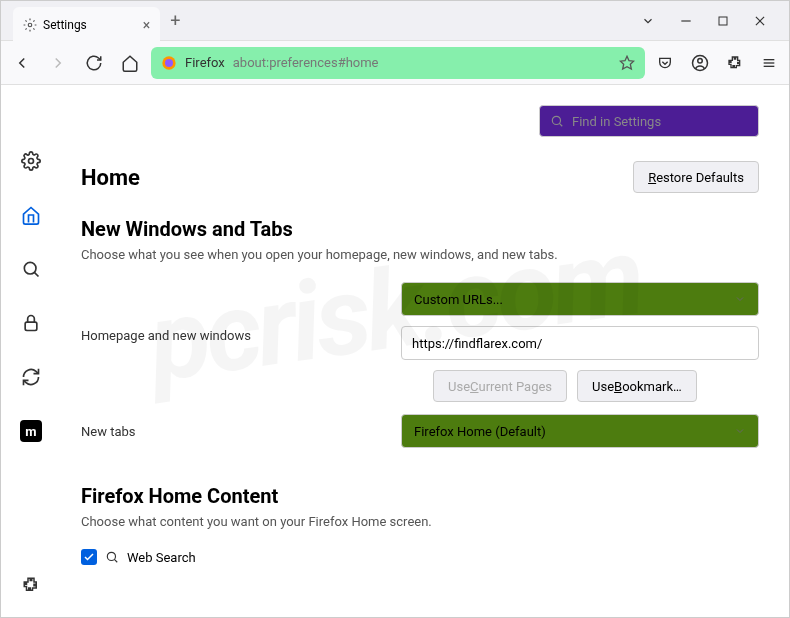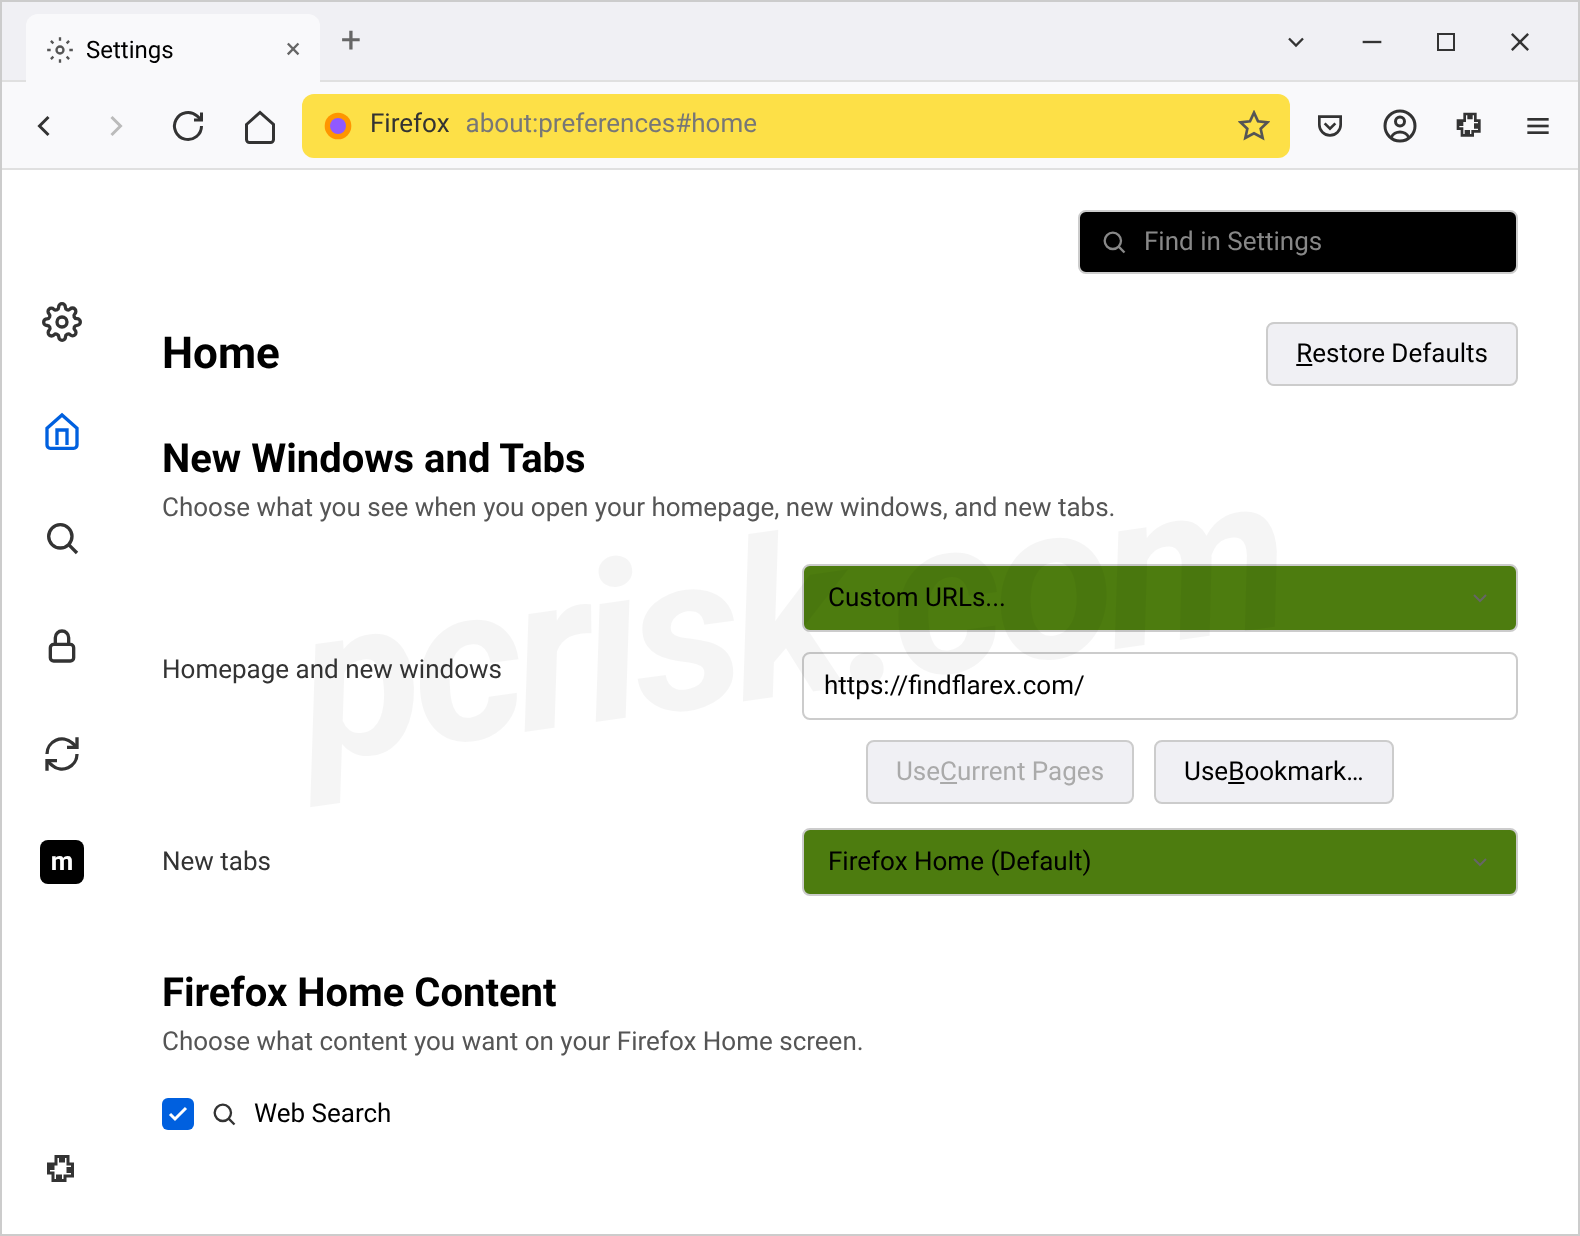--- a/index.html
+++ b/index.html
@@ -12,38 +12,38 @@
 .tab { display: flex; align-items: center; background: #f9f9fb; border-radius: 6px 6px 0 0; padding: 6px 10px; font-size: 12px; gap: 6px; position: relative; top: 4px; height: 36px; }
 .tab-close { margin-left: 50px; cursor: pointer; font-size: 14px; color: #666; }
 .newtab { margin-left: 10px; font-size: 18px; color: #666; cursor: pointer; }
 .winctrls { margin-left: auto; display: flex; gap: 24px; padding-right: 10px; align-items: center; }
 .winctrls span, .winctrls svg { cursor: pointer; color: #333; }
 
 
 .toolbar { height: 44px; display: flex; align-items: center; padding: 0 12px; gap: 12px; border-bottom: 1px solid #e0e0e0; background: #f9f9fb; }
 .nav-icons { display: flex; gap: 18px; align-items: center; }
 .nav-icons svg, .toolbar-right svg { cursor: pointer; }
-.urlbar { flex: 1; height: 32px; background: #fde047; border-radius: 6px; display: flex; align-items: center; padding: 0 10px; gap: 8px; font-size: 13px; }
+.urlbar { flex: 1; height: 32px; background: #86efac; border-radius: 6px; display: flex; align-items: center; padding: 0 10px; gap: 8px; font-size: 13px; }
 .urlbar .firefox-label { color: #333; }
 .urlbar .url-path { color: #777; }
 .urlbar .star { margin-left: auto; color: #555; }
 .toolbar-right { display: flex; gap: 18px; align-items: center; }
 
 
 .content-wrap { flex: 1; display: flex; overflow: hidden; }
 .sidebar { width: 60px; display: flex; flex-direction: column; align-items: center; padding-top: 60px; gap: 22px; }
 .sidebar .sb-icon { width: 32px; height: 32px; display: flex; align-items: center; justify-content: center; cursor: pointer; border-radius: 4px; }
 .sidebar .sb-icon.active svg { stroke: #0060df; }
 .sidebar .sb-icon.active path, .sidebar .sb-icon.active rect { stroke: #0060df; }
 .sidebar .sb-bottom { margin-top: auto; margin-bottom: 16px; }
 .moz-icon { background: #000; color: #fff; width: 22px; height: 22px; display: flex; align-items: center; justify-content: center; border-radius: 4px; font-size: 13px; font-weight: bold; }
 
 .main { flex: 1; padding: 20px 30px 20px 20px; overflow: auto; }
 .search-row { display: flex; justify-content: flex-end; margin-bottom: 24px; }
-.search-box { width: 220px; height: 32px; border: 1px solid #ccc; border-radius: 4px; display: flex; align-items: center; padding: 0 10px; gap: 8px; font-size: 13px; color: #888; background: #000000; }
+.search-box { width: 220px; height: 32px; border: 1px solid #ccc; border-radius: 4px; display: flex; align-items: center; padding: 0 10px; gap: 8px; font-size: 13px; color: #888; background: #4c1d95; }
 
 .page-header { display: flex; justify-content: space-between; align-items: center; margin-bottom: 24px; gap: 43px; }
 .page-title { font-size: 22px; font-weight: 700; }
 .btn { height: 32px; padding: 0 14px; border: 1px solid #ccc; background: #f0f0f4; border-radius: 4px; font-size: 13px; cursor: pointer; display: inline-flex; align-items: center; }
 .btn.disabled { color: #aaa; cursor: default; }
 
 .section-title { font-size: 20px; font-weight: 700; margin-bottom: 6px; }
 .section-desc { font-size: 13px; color: #555; margin-bottom: 20px; }
 
 .form-row { display: flex; align-items: center; margin-bottom: 12px; }

